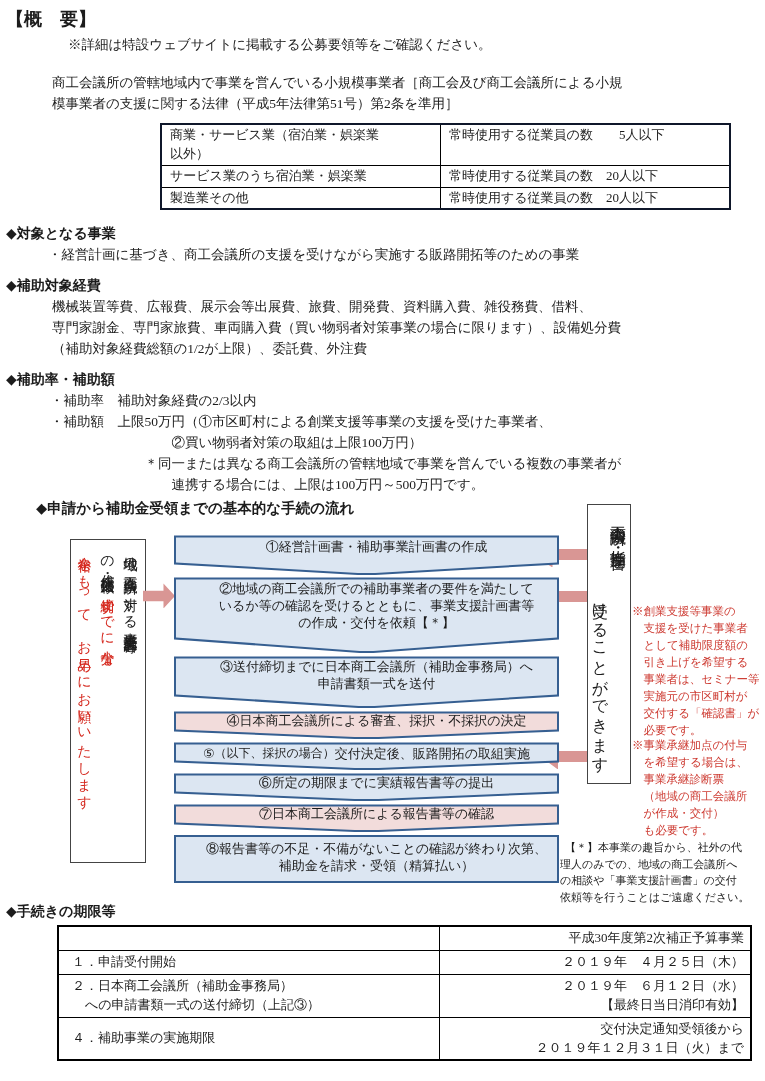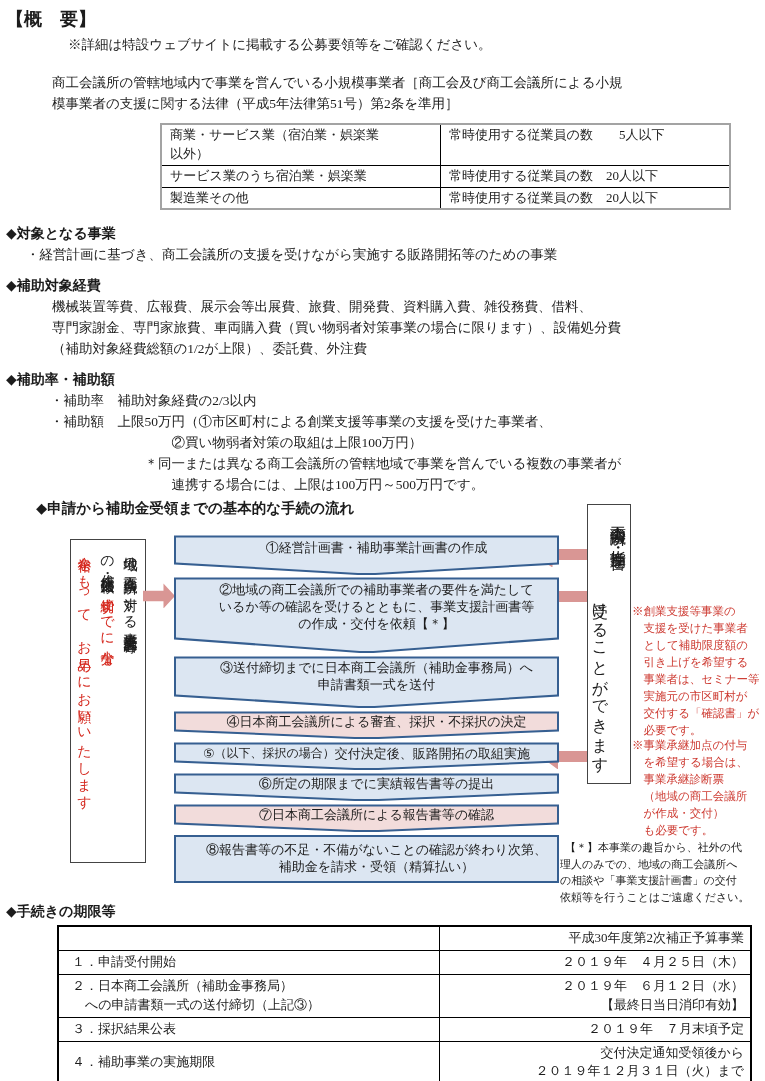--- a/index.html
+++ b/index.html
@@ -15,21 +15,21 @@
 
   
   #main-title{font-family:"Liberation Sans","DejaVu Sans",sans-serif;font-weight:bold;
     font-size:18px;margin:6px 0 2px 6px;}
   #overview-note{margin:2px 0 18px 68px;}
 
   
   #size-table{border-collapse:collapse;margin:8px 0 14px 160px;}
   #size-table td{border:1px solid #000;padding:1px 8px;font-size:13px;
     white-space:pre-line;vertical-align:top;line-height:1.45;}
-  #size-table{border:2px solid #a3a3a3;}
+  #size-table{border:2px solid #0f172a;}
   #size-table .c1{width:262px;}
   #size-table .c2{width:272px;}
 
   .sec-gap{height:10px;}
 
   
   #flow-section{position:relative;height:395px;margin-top:4px;margin-left:24px;}
   #flow-heading{position:absolute;top:0;left:6px;font-size:14.5px;}
   .vbox{position:absolute;border:1px solid #444;background:#fff;}
   #vbox-left{left:46px;top:40px;width:74px;height:322px;}
@@ -47,21 +47,21 @@
 
   .red{color:#d5281e;}
 
   
   .fbox{position:absolute;left:150px;width:385px;}
   .fbox .shape,.fbox .fill{position:absolute;}
   .fbox .shape{inset:0;background:#365f91;}
   .fbox .fill{inset:2px;background:#dce6f2;}
   .fbox.pink .fill{background:#f2dcdb;}
   .fbox .txt{position:absolute;left:0;right:0;top:0;
-    font-family:Liberation Sans, sans-serif;
+    font-family:Liberation Mono, monospace;
     font-size:13px;text-align:center;white-space:pre-line;line-height:17px;padding-left:20px;}
   .v11 .shape,.v11 .fill{clip-path:polygon(0 0,100% 0,100% calc(100% - 11px),50% 100%,0 calc(100% - 11px));}
   .v14 .shape,.v14 .fill{clip-path:polygon(0 0,100% 0,100% calc(100% - 14px),50% 100%,0 calc(100% - 14px));}
   .v12 .shape,.v12 .fill{clip-path:polygon(0 0,100% 0,100% calc(100% - 12px),50% 100%,0 calc(100% - 12px));}
   .v8 .shape,.v8 .fill{clip-path:polygon(0 0,100% 0,100% calc(100% - 8px),50% 100%,0 calc(100% - 8px));}
   #fbox-1{top:36px;height:40px;}  #fbox-1 .txt{top:4px;}
   #fbox-2{top:78px;height:76px;}  #fbox-2 .txt{top:4px;}
   #fbox-3{top:157px;height:52px;} #fbox-3 .txt{top:3px;}
   #fbox-4{top:212px;height:28px;} #fbox-4 .txt{top:2px;}
   #fbox-5{top:243px;height:28px;}
@@ -125,21 +125,21 @@
         <td class="c2">常時使用する従業員の数　20人以下</td>
       </tr>
       <tr>
         <td class="c1">製造業その他</td>
         <td class="c2">常時使用する従業員の数　20人以下</td>
       </tr>
     </tbody>
   </table>
 
   <div class="sec-head">◆対象となる事業</div>
-  <div class="body-ind" style="margin-left:26px">・経営計画に基づき、商工会議所の支援を受けながら実施する販路開拓等のための事業</div>
+  <div class="body-ind" style="margin-left:48px">・経営計画に基づき、商工会議所の支援を受けながら実施する販路開拓等のための事業</div>
   <div class="sec-gap"></div>
 
   <div class="sec-head">◆補助対象経費</div>
   <div class="body-ind">機械装置等費、広報費、展示会等出展費、旅費、開発費、資料購入費、雑役務費、借料、
 専門家謝金、専門家旅費、車両購入費（買い物弱者対策事業の場合に限ります）、設備処分費
 （補助対象経費総額の1/2が上限）、委託費、外注費</div>
   <div class="sec-gap"></div>
 
   <div class="sec-head">◆補助率・補助額</div>
   <div class="body-ind" style="margin-left:50px">・補助率　補助対象経費の2/3以内
@@ -243,24 +243,20 @@
         <td class="item">１．申請受付開始</td>
         <td class="date">２０１９年　４月２５日（木）</td>
       </tr>
       <tr>
         <td class="item">２．日本商工会議所（補助金事務局）
 　への申請書類一式の送付締切（上記③）</td>
         <td class="date">２０１９年　６月１２日（水）
 【最終日当日消印有効】</td>
       </tr>
       <tr>
-        <td class="item">３．採択結果公表</td>
-        <td class="date">２０１９年　７月末頃予定</td>
-      </tr>
-      <tr>
         <td class="item">４．補助事業の実施期限</td>
         <td class="date">交付決定通知受領後から
 ２０１９年１２月３１日（火）まで</td>
       </tr>
     </tbody>
   </table>
 
 </div>
 
 </body></html>

